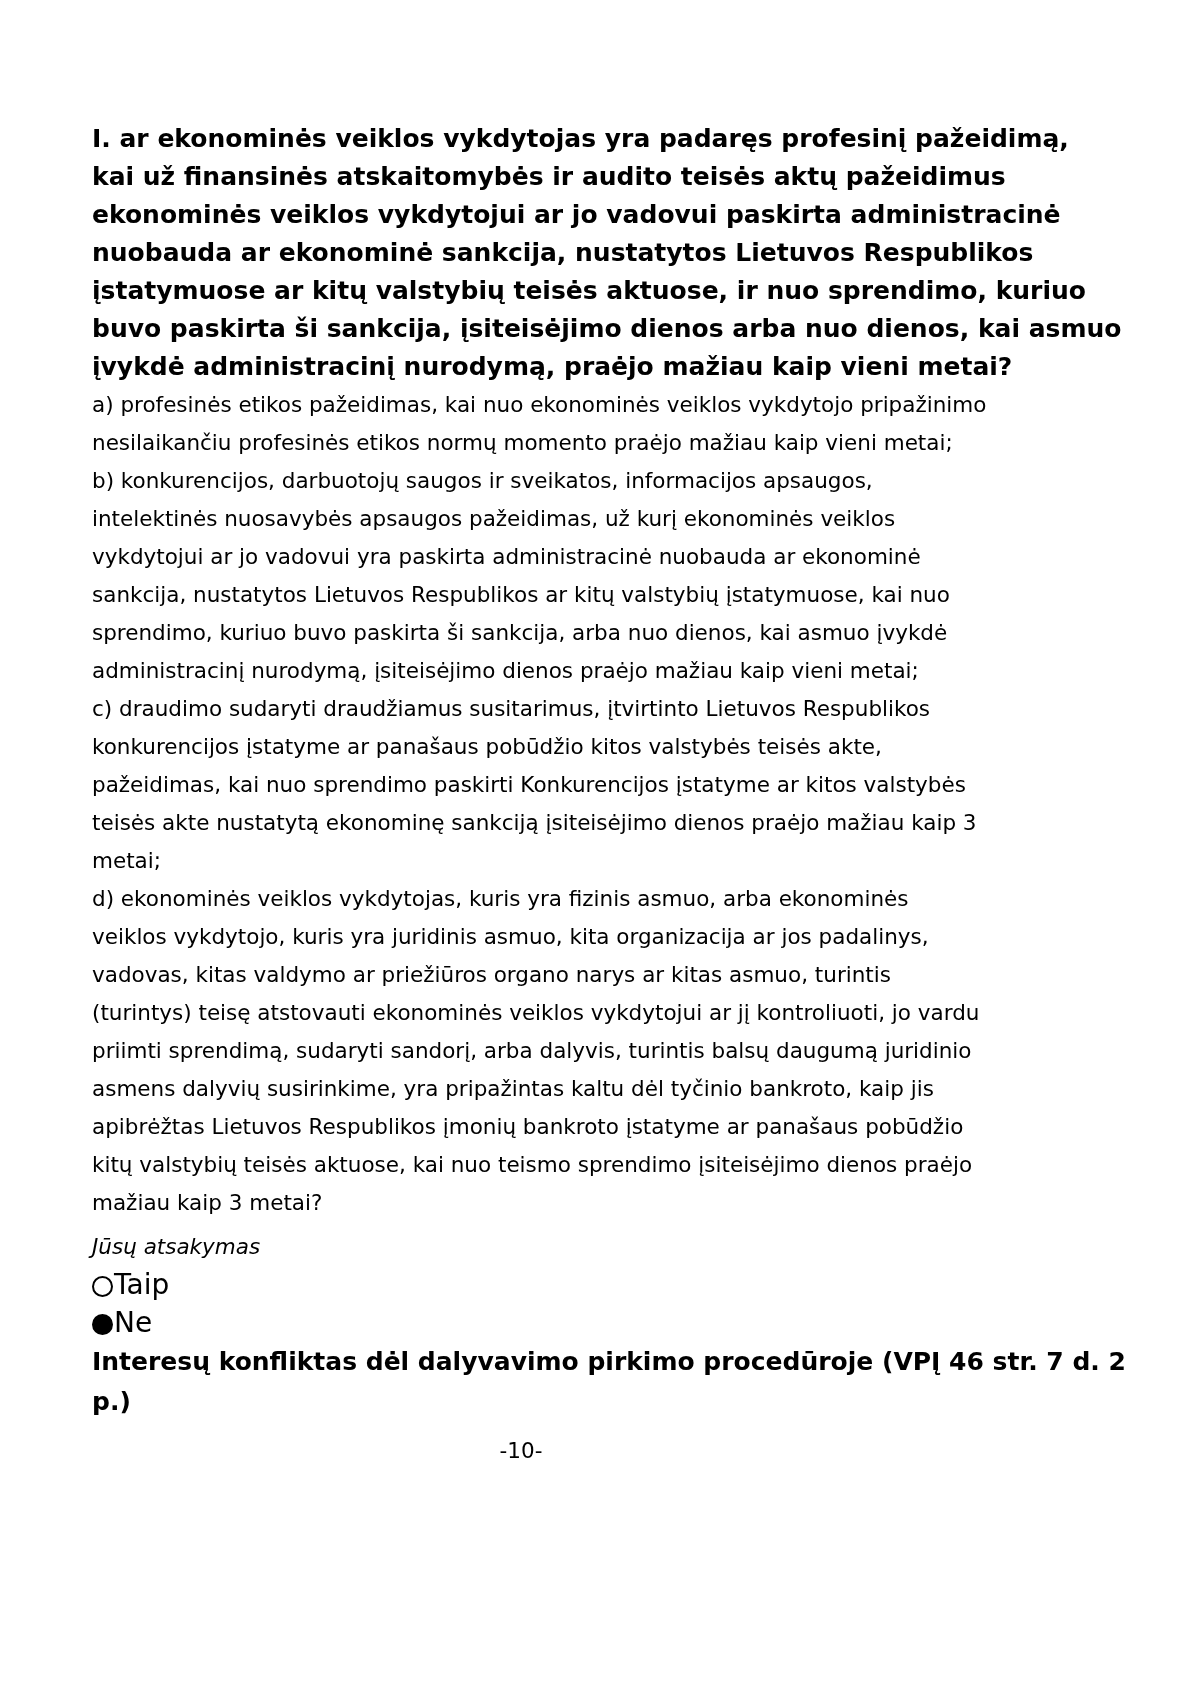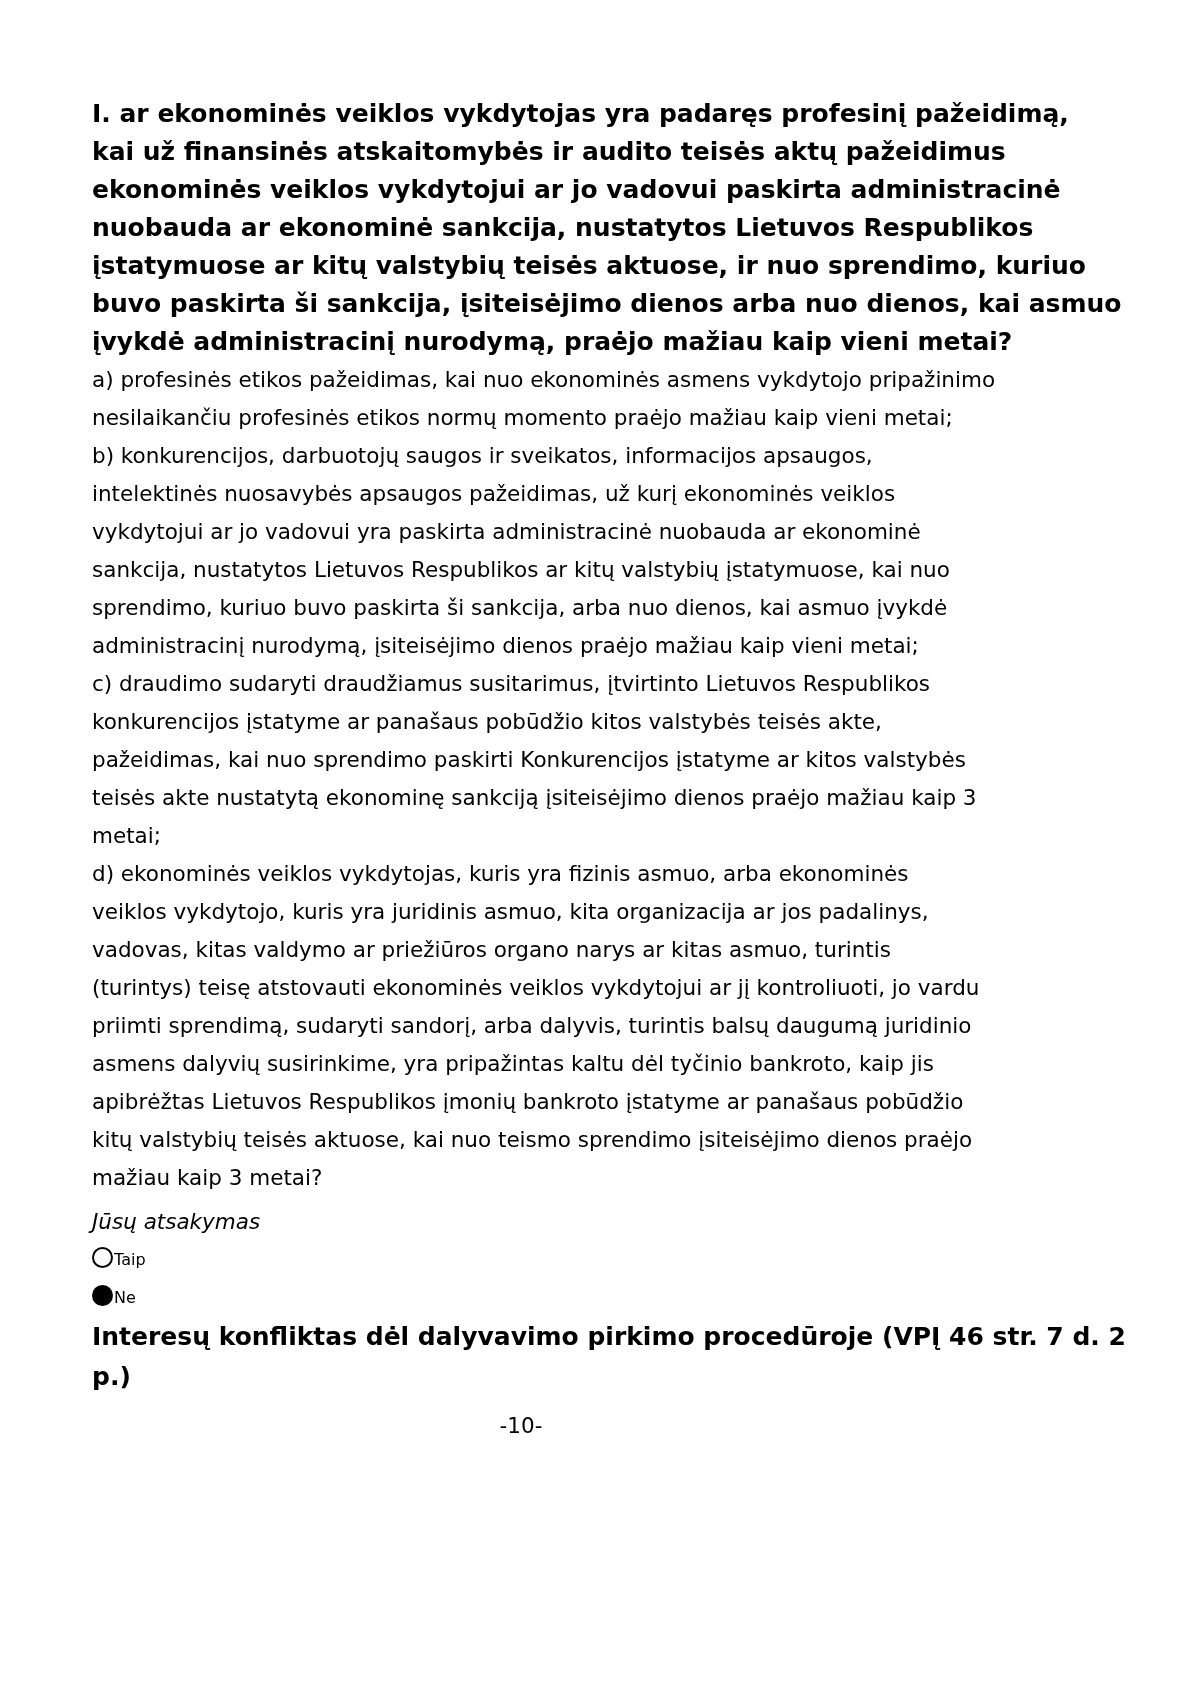--- a/index.html
+++ b/index.html
@@ -9,21 +9,21 @@
   }
   body {
     width: 1190px;
     height: 1684px;
     font-family: "DejaVu Sans", sans-serif;
     color: #000000;
     position: relative;
     overflow: hidden;
   }
   .content {
-    padding-top: 95px;
+    padding-top: 120px;
     padding-left: 92px;
     width: 1082px;
   }
   .para {
     margin: 0;
     white-space: pre-line;
     font-size: 21.5px;
     line-height: 38px;
     font-weight: normal;
   }
@@ -33,21 +33,21 @@
   }
   .note-regular {
     font-weight: normal;
     font-size: 21.5px;
   }
   .answer-prompt {
     margin-top: 6px;
     font-style: italic;
   }
   .option {
-    font-size: 16px;
+    font-size: 28px;
     line-height: 38px;
     cursor: default;
   }
   .radio {
     display: inline-block;
     width: 21px;
     height: 21px;
     border-radius: 50%;
     box-sizing: border-box;
     border: 2px solid #000000;
@@ -76,21 +76,21 @@
 
   <p class="para bold-lg">I. ar ekonominės veiklos vykdytojas yra padaręs profesinį pažeidimą,
 kai už finansinės atskaitomybės ir audito teisės aktų pažeidimus
 ekonominės veiklos vykdytojui ar jo vadovui paskirta administracinė
 nuobauda ar ekonominė sankcija, nustatytos Lietuvos Respublikos
 įstatymuose ar kitų valstybių teisės aktuose, ir nuo sprendimo, kuriuo
 buvo paskirta ši sankcija, įsiteisėjimo dienos arba nuo dienos, kai asmuo
 įvykdė administracinį nurodymą, praėjo mažiau kaip vieni metai?</p>
 
 
-  <p class="para">a) profesinės etikos pažeidimas, kai nuo ekonominės asmens vykdytojo pripažinimo
+  <p class="para">a) profesinės etikos pažeidimas, kai nuo ekonominės veiklos vykdytojo pripažinimo
 nesilaikančiu profesinės etikos normų momento praėjo mažiau kaip vieni metai;</p>
 
   <p class="para">b) konkurencijos, darbuotojų saugos ir sveikatos, informacijos apsaugos,
 intelektinės nuosavybės apsaugos pažeidimas, už kurį ekonominės veiklos
 vykdytojui ar jo vadovui yra paskirta administracinė nuobauda ar ekonominė
 sankcija, nustatytos Lietuvos Respublikos ar kitų valstybių įstatymuose, kai nuo
 sprendimo, kuriuo buvo paskirta ši sankcija, arba nuo dienos, kai asmuo įvykdė
 administracinį nurodymą, įsiteisėjimo dienos praėjo mažiau kaip vieni metai;</p>
 
   <p class="para">c) draudimo sudaryti draudžiamus susitarimus, įtvirtinto Lietuvos Respublikos

